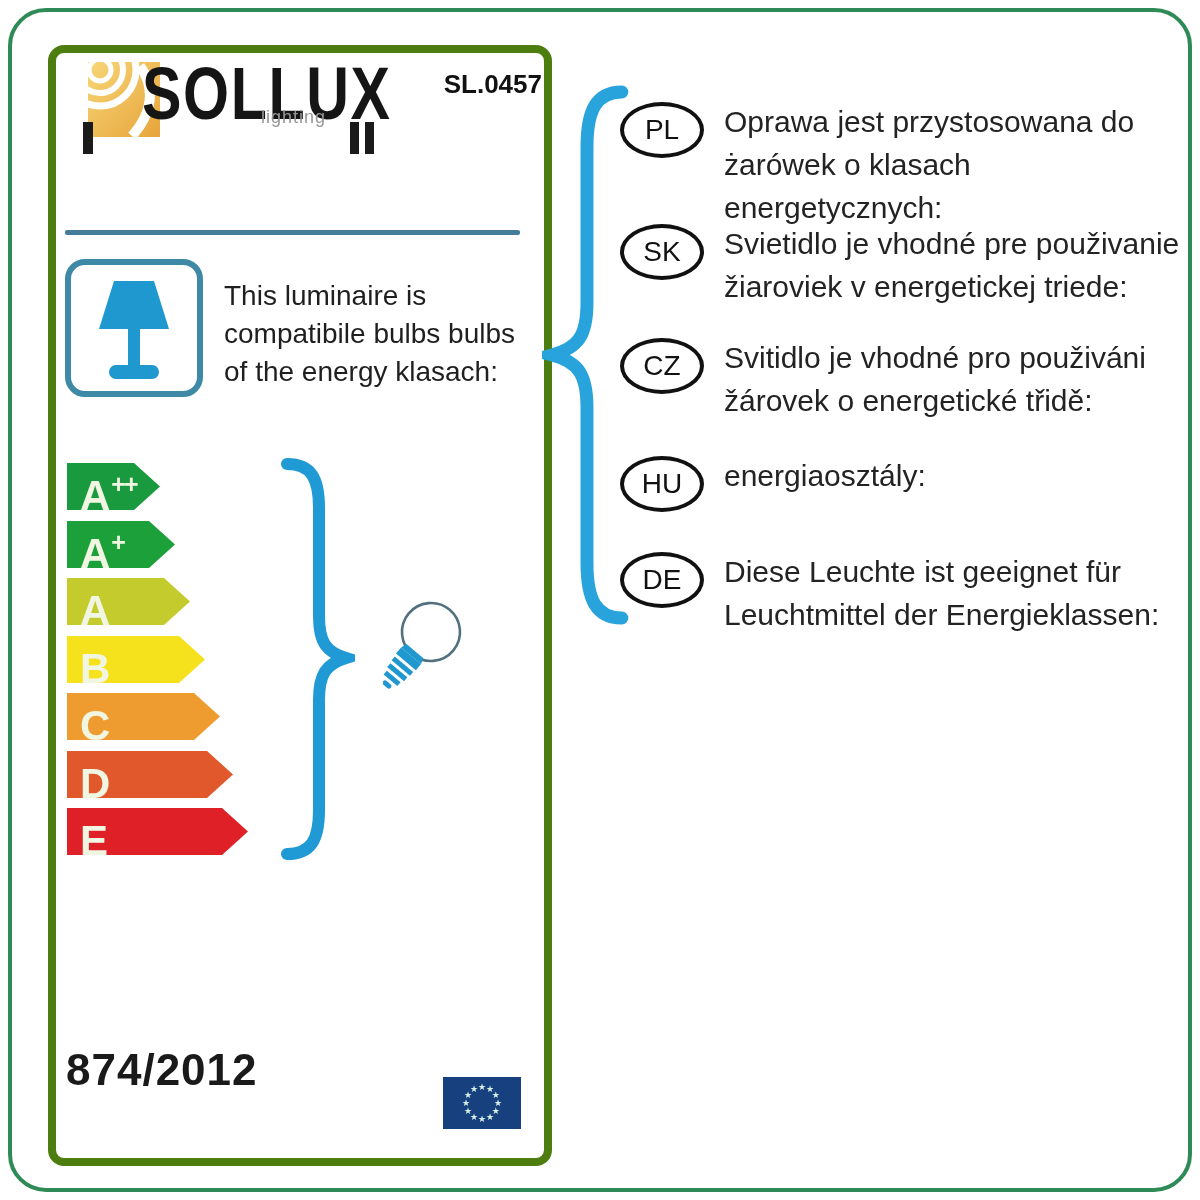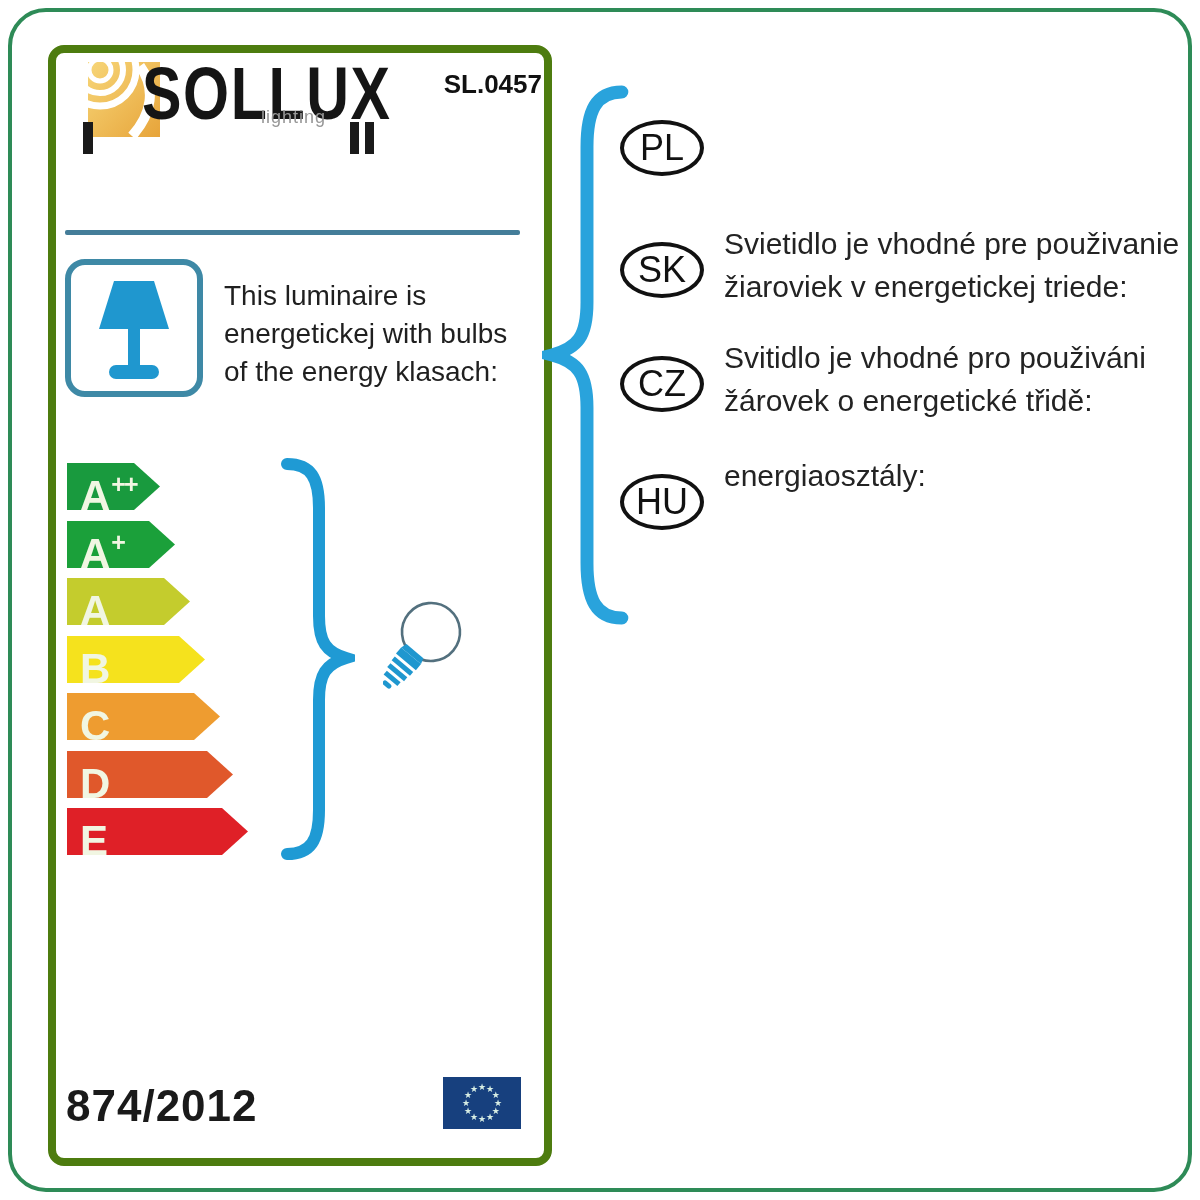--- a/index.html
+++ b/index.html
@@ -30,29 +30,29 @@
   .compat{position:absolute;left:168px;top:224px;width:305px;font-size:28px;line-height:38px;color:#1f1f1f;}
 
   .arrow{position:absolute;left:11px;height:47px;
          clip-path:polygon(0 0, calc(100% - 26px) 0, 100% 50%, calc(100% - 26px) 100%, 0 100%);}
   .cls-label{display:block;padding-left:13px;font-size:42px;font-weight:700;line-height:46px;color:#f1f6e2;}
   .cls-label sup{font-size:25px;font-weight:700;position:relative;top:-2px;left:1px;letter-spacing:-2px;}
 
   .arrow-brace{position:absolute;left:224px;top:405px;width:75px;height:402px;}
   .bulb{position:absolute;left:327px;top:535px;width:115px;height:115px;}
 
-  .regulation{position:absolute;left:10px;top:1028px;font-size:44px;font-weight:700;color:#1a1a1a;letter-spacing:1px;}
+  .regulation{position:absolute;left:10px;top:992px;font-size:44px;font-weight:700;color:#1a1a1a;letter-spacing:1px;}
   .eu-flag{position:absolute;left:387px;top:1024px;width:78px;height:52px;}
 
   
   .big-brace{position:absolute;left:542px;top:85px;width:88px;height:540px;}
   .lang-row{position:absolute;left:620px;width:560px;display:flex;align-items:flex-start;}
-  .lang-oval{flex:0 0 auto;width:84px;height:56px;margin-top:20px;box-sizing:border-box;
+  .lang-oval{flex:0 0 auto;width:84px;height:56px;margin-top:2px;box-sizing:border-box;
              border:4px solid #111;border-radius:50%;display:flex;align-items:center;justify-content:center;
-             font-size:36px;color:#111;background:#fff;}
+             font-size:28px;color:#111;background:#fff;}
   .lang-text{margin-left:20px;font-size:30px;line-height:43px;color:#232323;}
 </style>
 </head>
 <body>
 
 <div class="stage">
   <div class="outer-border"></div>
 
   <div class="card">
 
@@ -90,21 +90,21 @@
         <g fill="#1f97cf">
           <polygon points="43,16 83,16 98,64 28,64"></polygon>
           <rect x="57" y="62" width="12" height="42"></rect>
           <rect x="38" y="100" width="50" height="14" rx="7"></rect>
         </g>
       </svg>
     </div>
 
     <div class="compat">
       <div>This luminaire is</div>
-      <div>energetickej with bulbs</div>
+      <div>compatibile bulbs bulbs</div>
       <div>of the energy klasach:</div>
     </div>
 
     <div class="arrow" style="top: 410px; width: 93px; background: rgb(25, 154, 62);">
       <span class="cls-label"><span>A</span><sup>++</sup></span>
     </div>
     <div class="arrow" style="top: 468px; width: 108px; background: rgb(27, 160, 58);">
       <span class="cls-label"><span>A</span><sup>+</sup></span>
     </div>
     <div class="arrow" style="top: 525px; width: 123px; background: rgb(196, 204, 45);">
@@ -161,20 +161,24 @@
       </g>
     </svg>
   </div>
 
   <svg class="big-brace" viewBox="0 0 88 542">
     <path d="M 80 7 C 54 7 45 26 45 62 L 45 218 C 45 252 36 264 10 271 C 36 278 45 290 45 324 L 45 480 C 45 516 54 535 80 535" fill="none" stroke="#29a3dc" stroke-width="13" stroke-linecap="round"></path>
   </svg>
 
   <div class="lang-row" style="top:100px">
     <div class="lang-oval">PL</div>
+    <div class="lang-text">
+      <div>Oprawa jest przystosowana do</div>
+      <div>żarówek o klasach energetycznych:</div>
+    </div>
   </div>
   <div class="lang-row" style="top:336px">
     <div class="lang-oval">CZ</div>
     <div class="lang-text">
       <div>Svitidlo je vhodné pro použiváni</div>
       <div>žárovek o energetické třidě:</div>
     </div>
   </div>
   <div class="lang-row" style="top:222px">
     <div class="lang-oval">SK</div>
@@ -182,13 +186,20 @@
       <div>Svietidlo je vhodné pre použivanie</div>
       <div>žiaroviek v energetickej triede:</div>
     </div>
   </div>
   <div class="lang-row" style="top:454px">
     <div class="lang-oval">HU</div>
     <div class="lang-text">
       <div>energiaosztály:</div>
     </div>
   </div>
+  <div class="lang-row" style="top:550px">
+    <div class="lang-oval">DE</div>
+    <div class="lang-text">
+      <div>Diese Leuchte ist geeignet für</div>
+      <div>Leuchtmittel der Energieklassen:</div>
+    </div>
+  </div>
 </div>
 
 </body></html>

